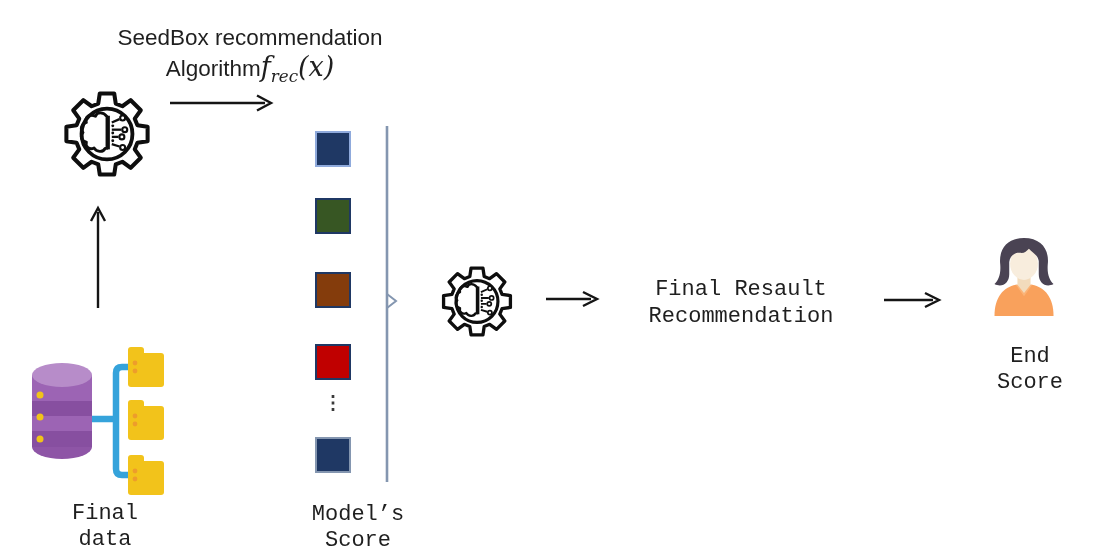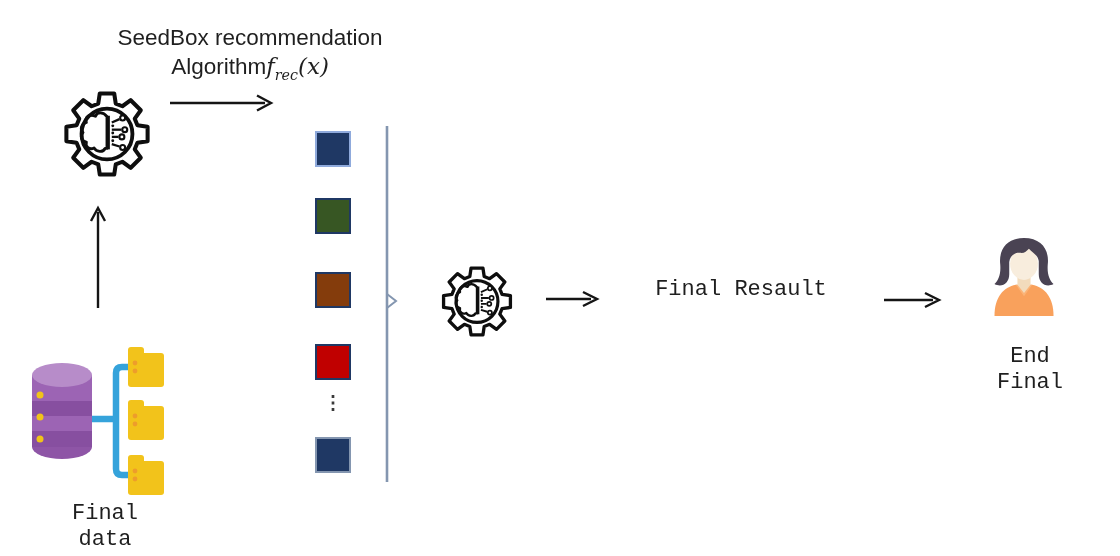--- a/index.html
+++ b/index.html
@@ -3,21 +3,21 @@
 <meta charset="utf-8">
 <style>
   html,body{margin:0;padding:0;background:#fff;}
   .canvas{
     position:relative;width:1120px;height:556px;background:var(--canvas-bg,#fff);
     font-family:"Liberation Sans",sans-serif;color:var(--text,#1f1f1f);overflow:hidden;padding-left:10px;
   }
   .abs{position:absolute;}
   .label{font-size:22px;text-align:center;line-height:26px;font-family:Liberation Mono, monospace;}
   .title{left:104px;top:23px;width:292px;font-size:22.5px;line-height:29px;text-align:center;}
-  .formula{font-family:"DejaVu Serif",serif;font-style:italic;font-size:23px;}
+  .formula{font-family:"DejaVu Serif",serif;font-style:italic;font-size:27px;}
   .formula sub{font-size:0.62em;font-style:italic;}
   .gear-1{left:58px;top:86px;width:98px;height:96px;}
   .gear-2{left:437px;top:262px;width:80px;height:79px;}
   .arrow-1{left:169px;top:93px;}
   .arrow-2{left:545px;top:289px;}
   .arrow-3{left:883px;top:290px;}
   .arrow-up{left:88px;top:204px;}
   .user-data-icon{left:24px;top:343px;width:142px;height:152px;}
   .user-data-label{left:45px;top:501px;width:120px;}
   .score-square{position:absolute;left:315px;width:36px;height:36px;box-sizing:border-box;border:2px solid transparent;}
@@ -121,38 +121,40 @@
   <div class="score-square" style="top: 272px; background: rgb(132, 60, 12); border-color: rgb(31, 56, 100);"></div>
   <div class="score-square" style="top: 344px; background: rgb(192, 0, 0); border-color: rgb(31, 56, 100);"></div>
   <div class="abs score-ellipsis">⋮</div>
   <div class="score-square" style="top: 437px; background: rgb(31, 56, 100); border-color: rgb(132, 150, 176);"></div>
 
   <svg class="abs brace" width="16" height="358">
     <line x1="3" y1="0" x2="3" y2="356" stroke="var(--brace)" stroke-width="2.6"></line>
     <path d="M3,168 L12,175 L3,182" fill="none" stroke="var(--brace)" stroke-width="2"></path>
   </svg>
 
+  <div class="abs label models-score-label">Model’s Score</div>
 
   <svg class="abs gear-2" viewBox="0 0 100 100">
     <use href="#brain-gear"></use>
   </svg>
 
   <svg class="abs arrow-2" width="58" height="20">
     <line x1="1" y1="10" x2="46" y2="10" stroke="var(--arrow)" stroke-width="2.4"></line>
     <path d="M38,3 L52,10 L38,17" fill="none" stroke="var(--arrow)" stroke-width="2.4"></path>
   </svg>
 
   <div class="abs label final-result">
     <div>Final Resault</div>
+    <div>Recommendation</div>
   </div>
 
   <svg class="abs arrow-3" width="62" height="20">
     <line x1="1" y1="10" x2="50" y2="10" stroke="var(--arrow)" stroke-width="2.4"></line>
     <path d="M42,3 L56,10 L42,17" fill="none" stroke="var(--arrow)" stroke-width="2.4"></path>
   </svg>
 
   <svg class="abs end-user-icon" viewBox="0 0 100 100">
     <use href="#woman-avatar"></use>
   </svg>
 
-  <div class="abs label end-user-label">End Final</div>
+  <div class="abs label end-user-label">End Score</div>
 
 </div>
 
 </body></html>

